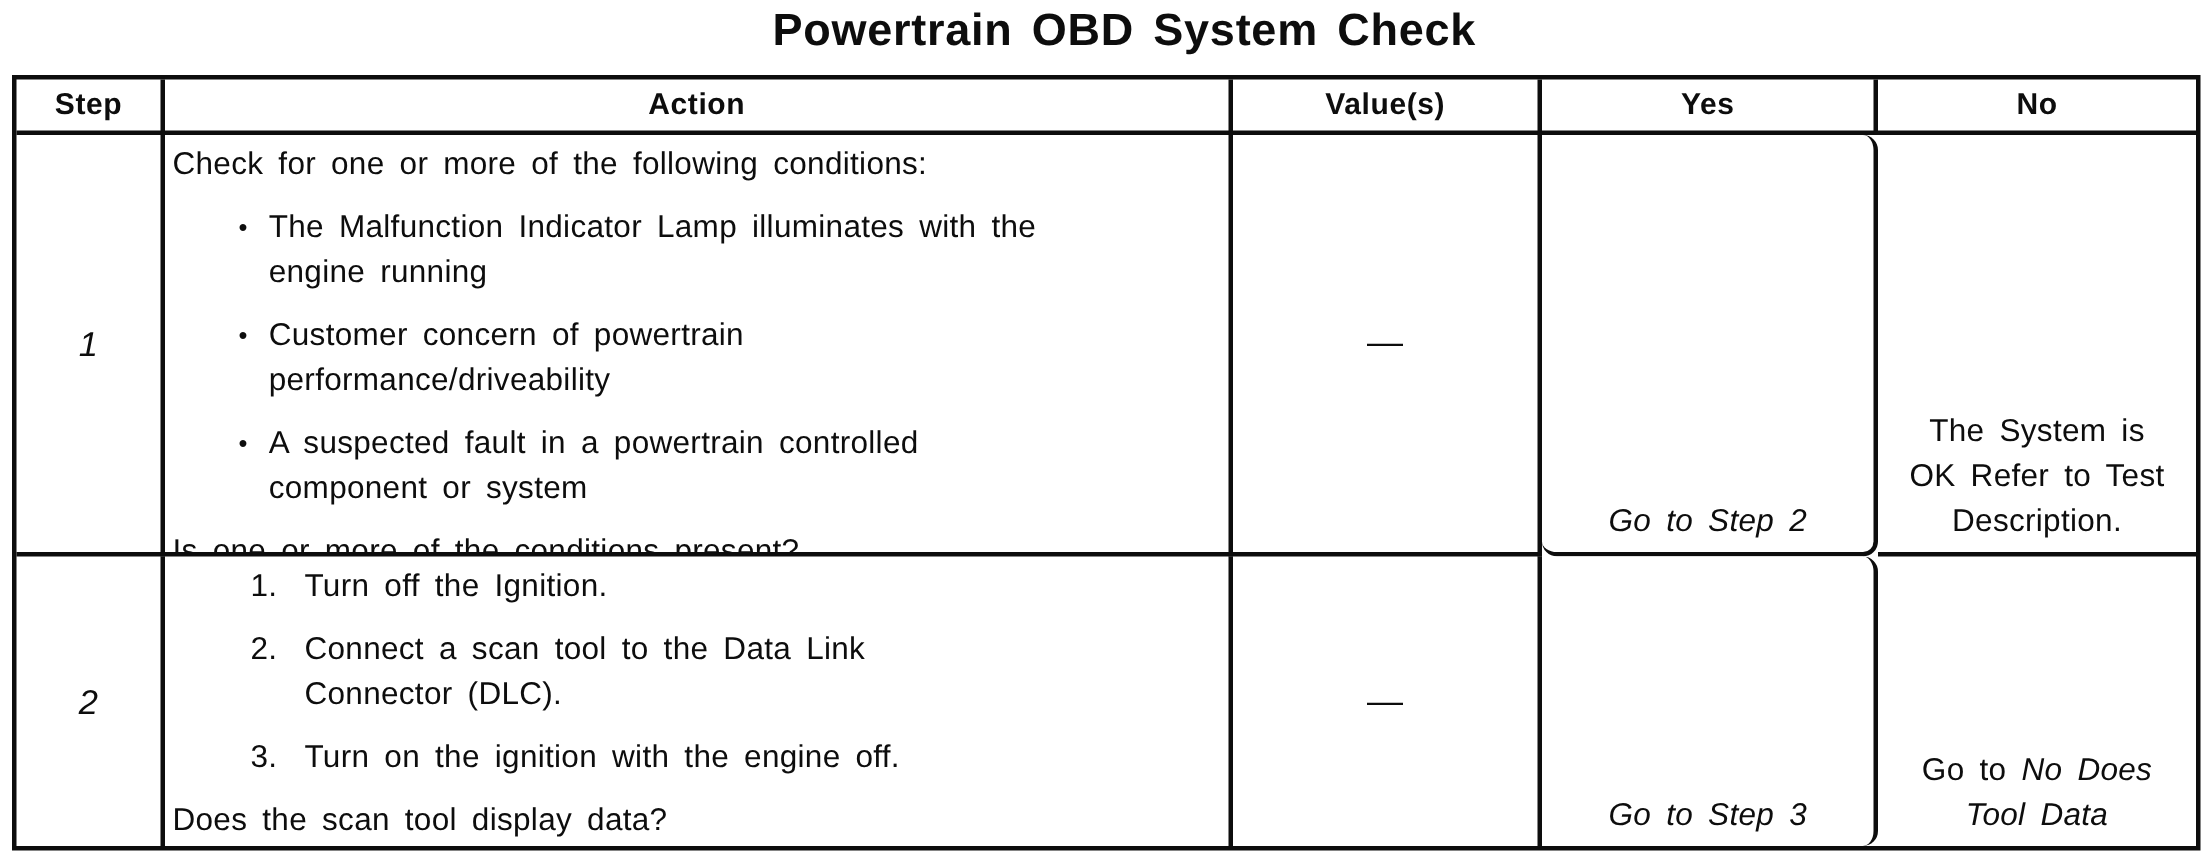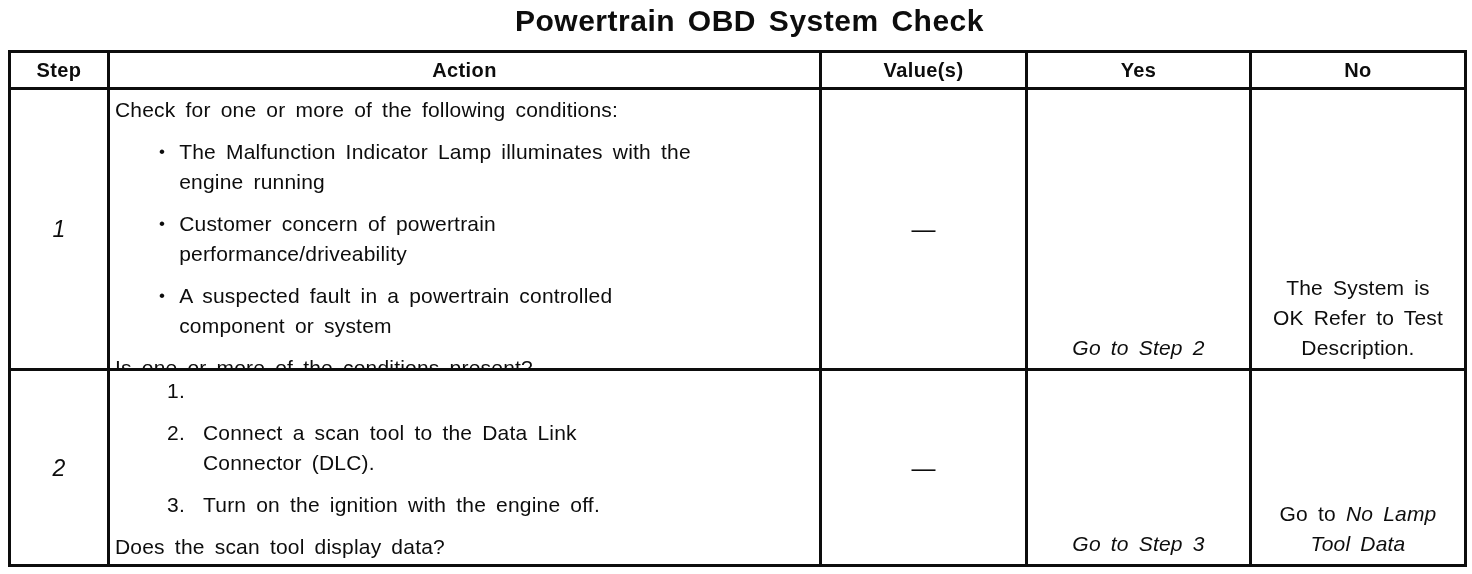--- a/index.html
+++ b/index.html
@@ -99,20 +99,21 @@
     justify-content: center;
     font-size: 24px;
   }
   .yes-cell {
     display: flex;
     align-items: flex-end;
     justify-content: center;
     text-align: center;
     font-style: italic;
     padding-bottom: 5px;
+    border-radius: 10px;
   }
   .no-cell {
     display: flex;
     flex-direction: column;
     justify-content: flex-end;
     align-items: center;
     text-align: right;
     padding-bottom: 5px;
   }
   .no-line { display: block; }
@@ -158,33 +159,34 @@
       <span class="no-line">The System is</span>
       <span class="no-line">OK Refer to Test</span>
       <span class="no-line">Description.</span>
     </div>
 
     <div class="cell step-cell last-row">2</div>
 
     <div class="cell action-cell last-row">
       <div class="num-item n1">
         <span class="num-mark">1.</span>
+        <span class="num-text">Turn off the Ignition.</span>
       </div>
       <div class="num-item n2">
         <span class="num-mark">2.</span>
         <span class="num-text">Connect a scan tool to the Data Link Connector (DLC).</span>
       </div>
       <div class="num-item n3">
         <span class="num-mark">3.</span>
         <span class="num-text">Turn on the ignition with the engine off.</span>
       </div>
       <div class="question">Does the scan tool display data?</div>
     </div>
 
     <div class="cell value-cell last-row">—</div>
     <div class="cell yes-cell last-row">Go to Step 3</div>
     <div class="cell no-cell last-col last-row">
-      <span class="no-line"><span>Go to</span> <span class="it">No Lamp</span></span>
+      <span class="no-line"><span>Go to</span> <span class="it">No Does</span></span>
       <span class="no-line it">Tool Data</span>
     </div>
 
   </div>
 </div>
 
 </body></html>

